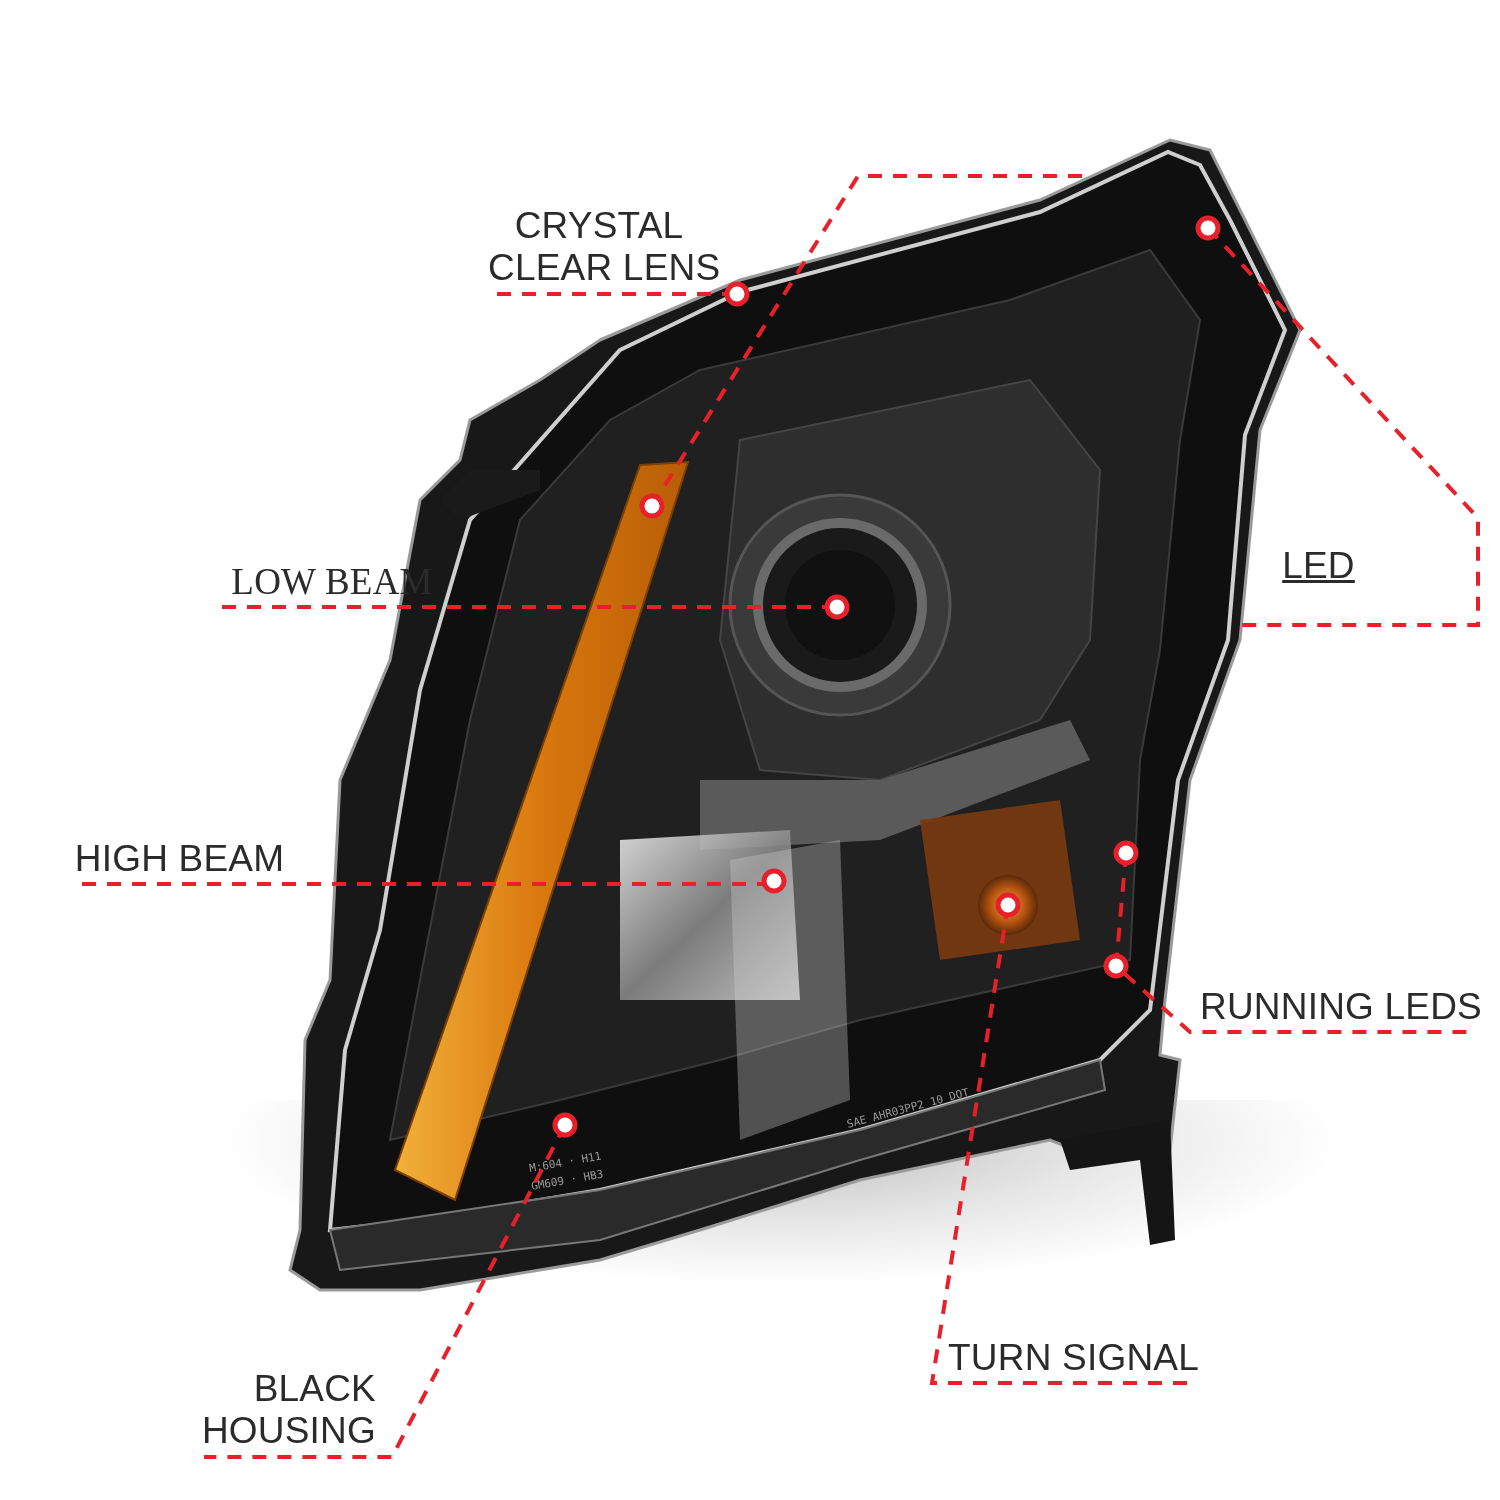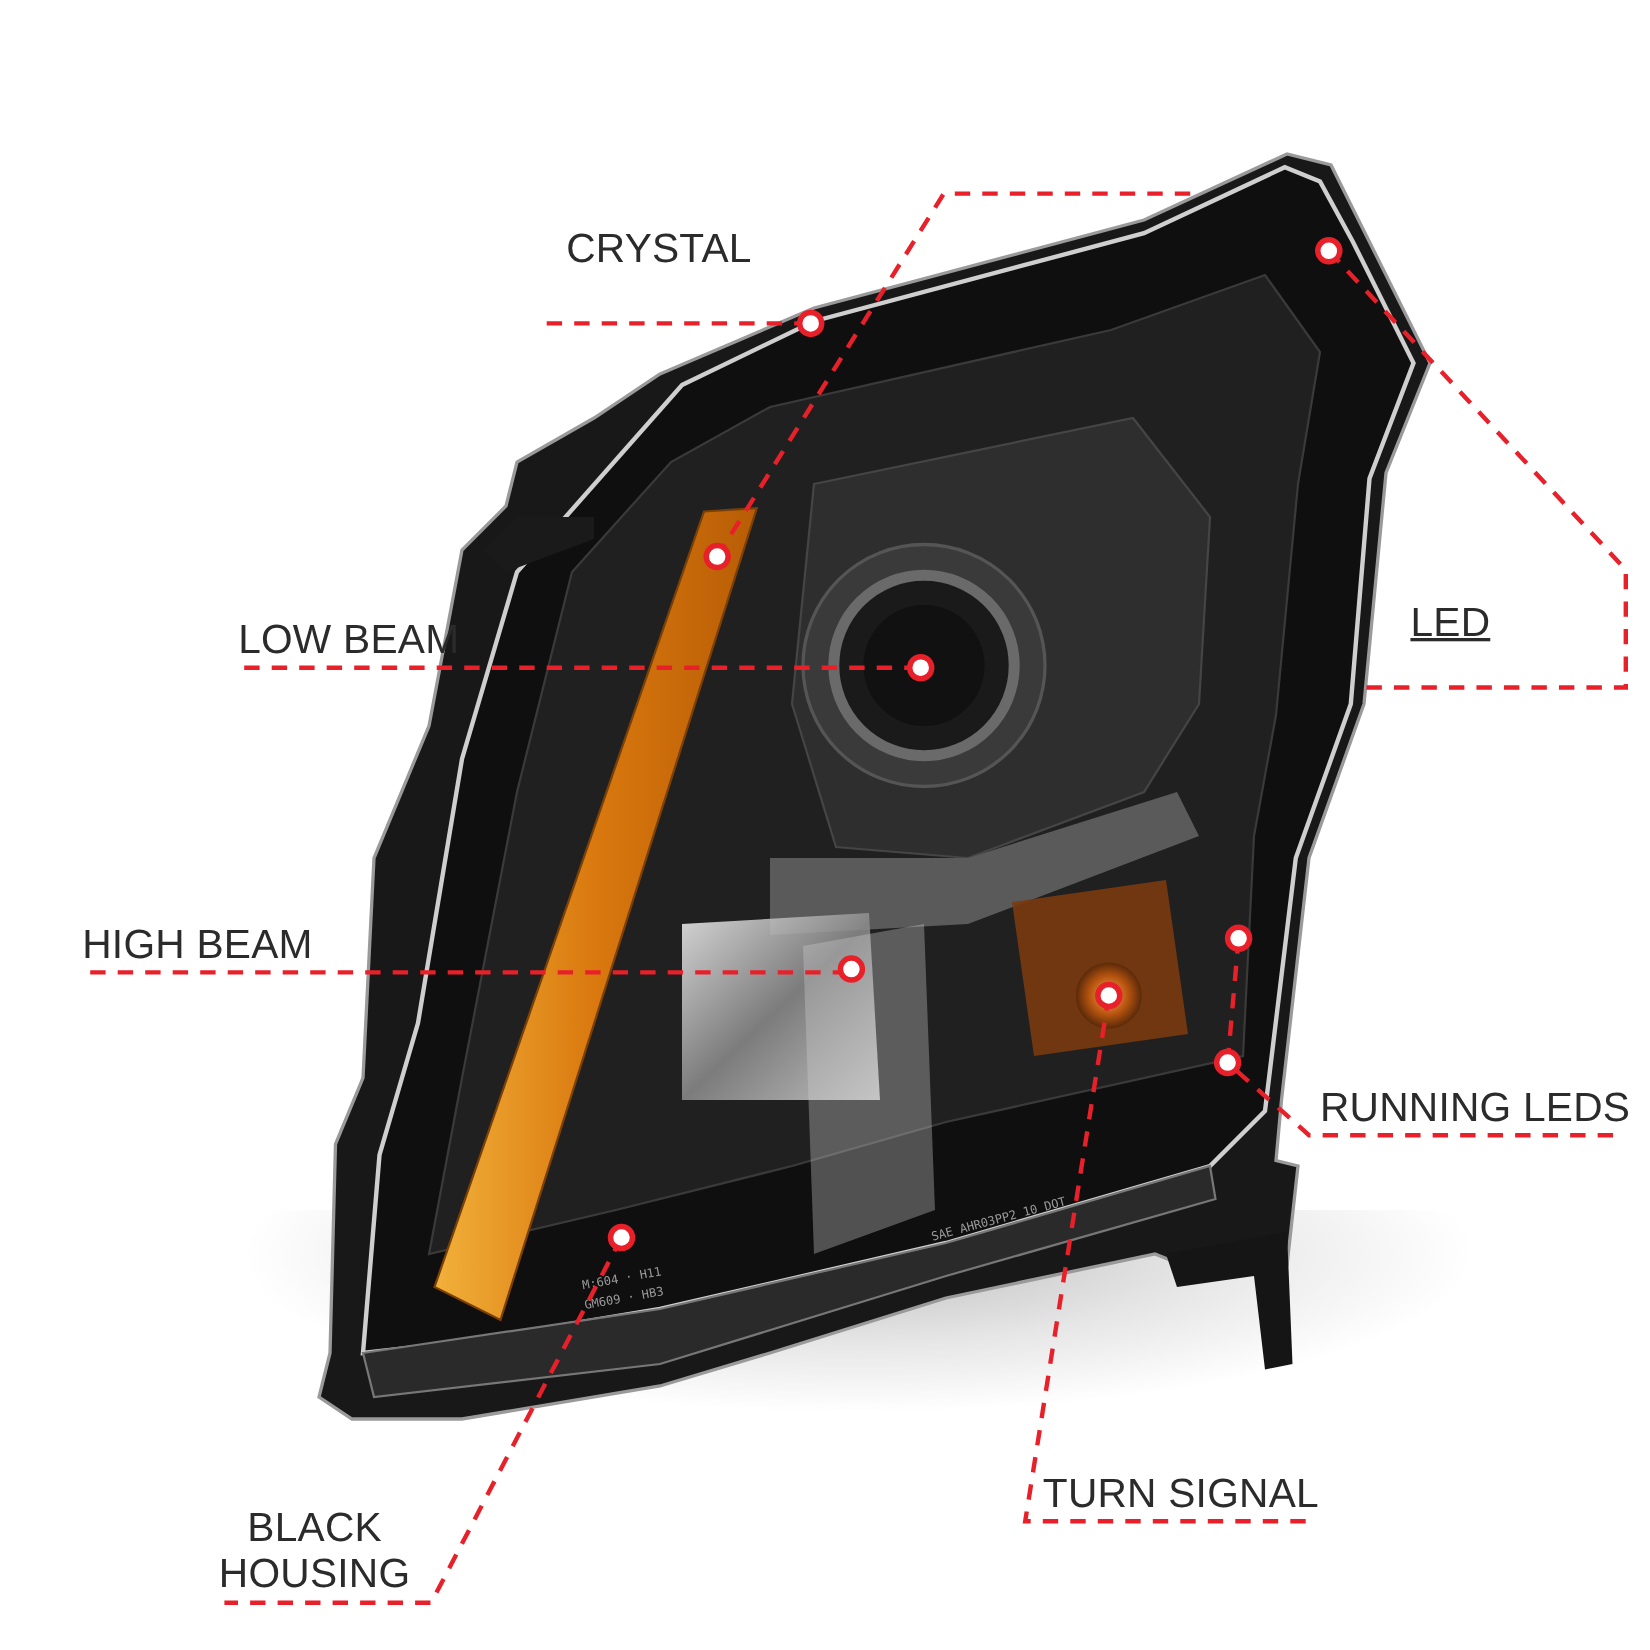--- a/index.html
+++ b/index.html
@@ -108,32 +108,33 @@
     <circle cx="1116" cy="966" r="10"></circle>
     <circle cx="565" cy="1125" r="10"></circle>
     <circle cx="1008" cy="905" r="10"></circle>
   </g>
 </svg>
 
 <div class="label" style="left:870px; top:88px; width:220px;">
 </div>
 <div class="label" style="left:488px; top:205px; width:222px;">
   <span>CRYSTAL</span>
+  <span>CLEAR LENS</span>
 </div>
-<div class="label" style="left:212px; top:561px; width:210px;">
+<div class="label" style="left:227px; top:561px; width:210px;font-family:Liberation Serif, serif;">
   <span>LOW BEAM</span>
 </div>
 <div class="label" style="left:72px; top:838px; width:215px;">
   <span>HIGH BEAM</span>
 </div>
 <div class="label" style="left:1196px; top:545px; width:245px;text-decoration:underline;">
   <span>LED</span>
 </div>
 <div class="label" style="left:1200px; top:986px; width:280px;">
   <span>RUNNING LEDS</span>
 </div>
-<div class="label" style="left:196px; top:1368px; width:180px;">
+<div class="label" style="left:196px; top:1368px; width:180px;text-align:right;">
   <span>BLACK</span>
   <span>HOUSING</span>
 </div>
 <div class="label" style="left:948px; top:1337px; width:248px;">
   <span>TURN SIGNAL</span>
 </div>
 
 </body></html>

